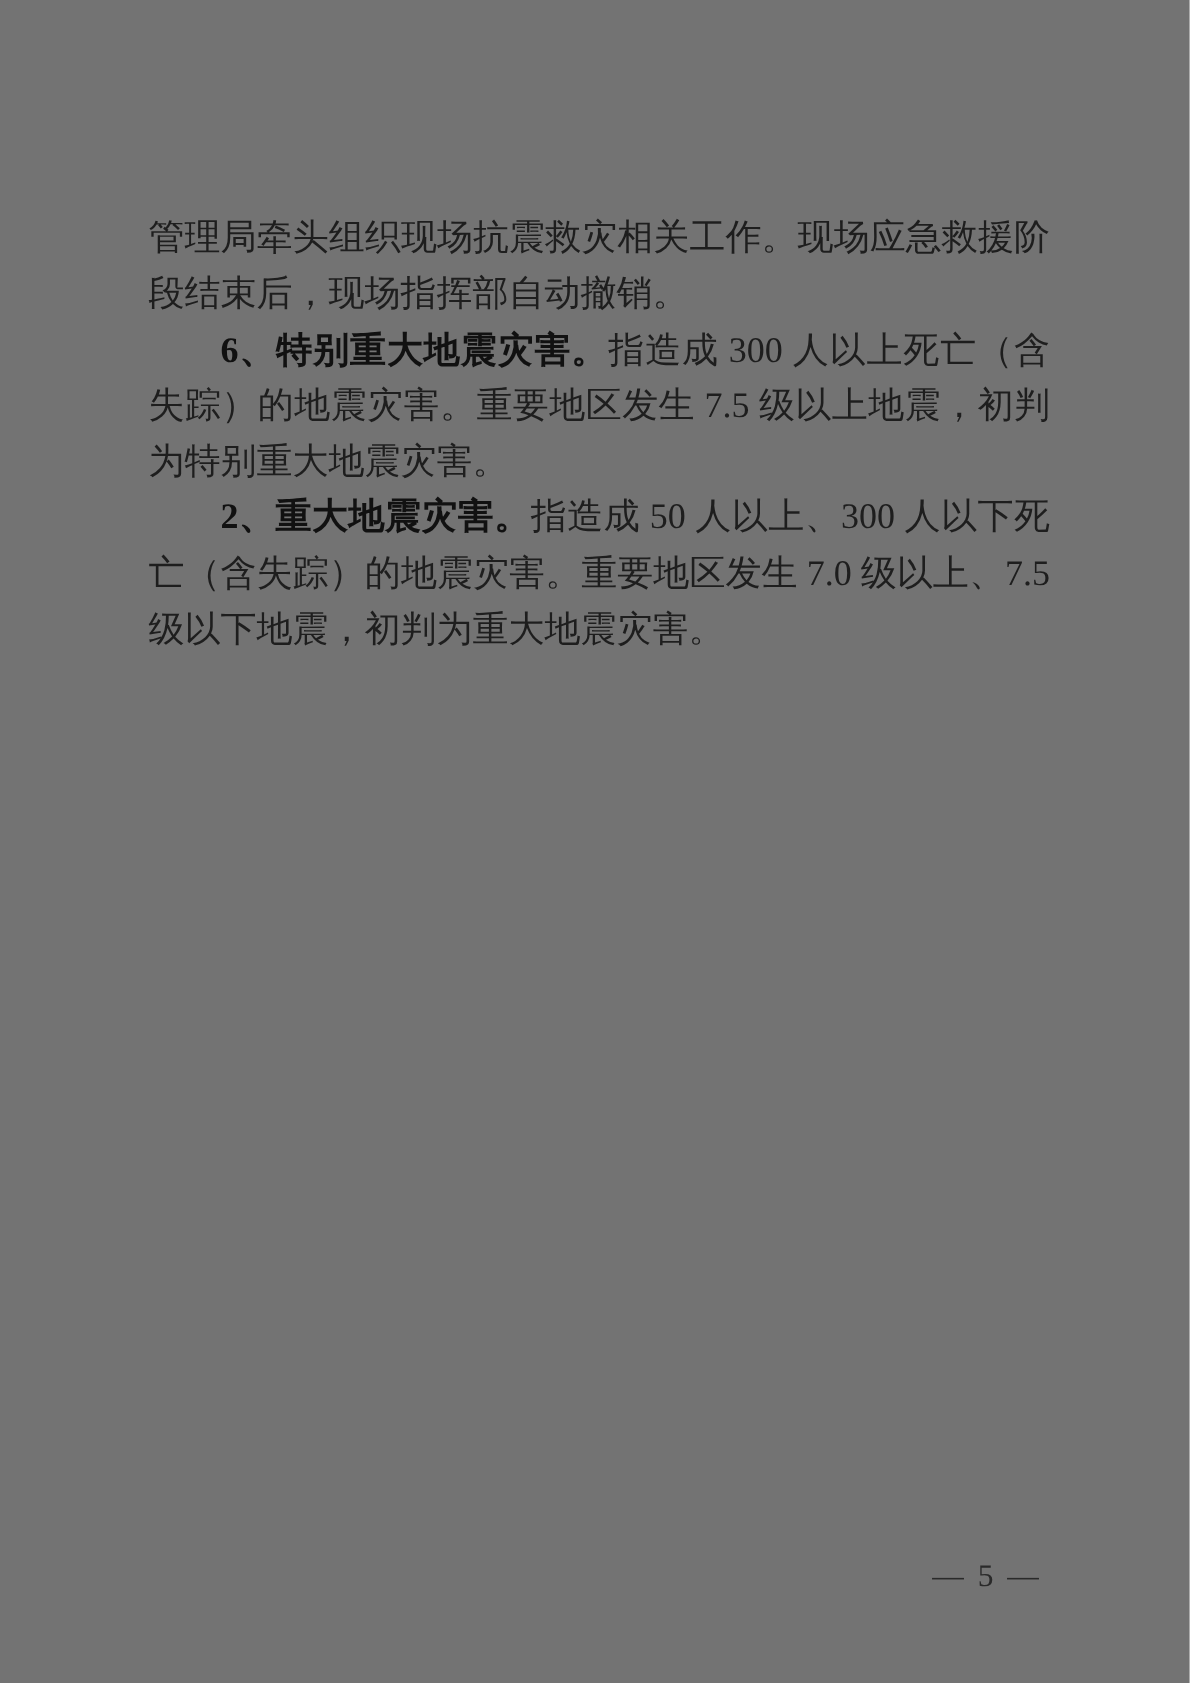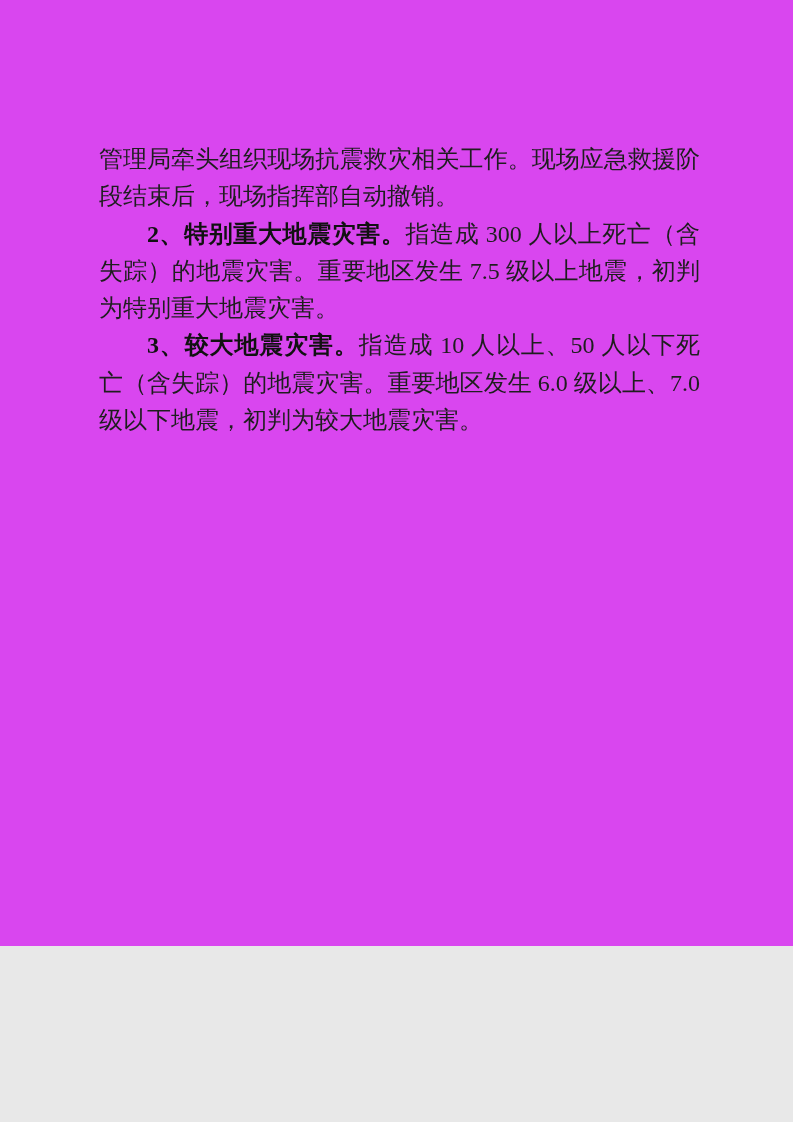--- a/index.html
+++ b/index.html
@@ -3,23 +3,23 @@
 <meta charset="utf-8">
 <style>
   html, body {
     margin: 0;
     padding: 0;
     background: #e8e8e8;
   }
   .page {
     position: relative;
     width: 793px;
-    height: 946px;
+    height: 1122px;
     margin: 0 auto;
-    background: #d946ef;
+    background: #737373;
     overflow: hidden;
     box-shadow: 0 0 4px rgba(0,0,0,0.15);
   }
   .text-block {
     position: absolute;
     left: 99px;
     top: 141px;
     width: 601px;
     font-family: "Liberation Serif", "DejaVu Serif", serif;
     font-size: 24px;
@@ -65,22 +65,22 @@
 <body>
 
 <div class="page">
   <div class="text-block">
 
     <p class="para no-indent"><span>管理局牵头组织现场抗震救灾相关工作。现场应急救援阶段结束后，现场指挥部自动撤销。</span></p>
 
 
 
 
-    <p class="para"><span class="lead">2、特别重大地震灾害。</span><span>指造成 300 人以上死亡（含失踪）的地震灾害。重要地区发生 7.5 级以上地震，初判为特别重大地震灾害。</span></p>
+    <p class="para"><span class="lead">6、特别重大地震灾害。</span><span>指造成 300 人以上死亡（含失踪）的地震灾害。重要地区发生 7.5 级以上地震，初判为特别重大地震灾害。</span></p>
 
+    <p class="para"><span class="lead">2、重大地震灾害。</span><span>指造成 50 人以上、300 人以下死亡（含失踪）的地震灾害。重要地区发生 7.0 级以上、7.5 级以下地震，初判为重大地震灾害。</span></p>
 
-    <p class="para"><span class="lead">3、较大地震灾害。</span><span>指造成 10 人以上、50 人以下死亡（含失踪）的地震灾害。重要地区发生 6.0 级以上、7.0 级以下地震，初判为较大地震灾害。</span></p>
 
 
   </div>
 
   <div class="page-footer">— 5 —</div>
 </div>
 
 </body></html>

